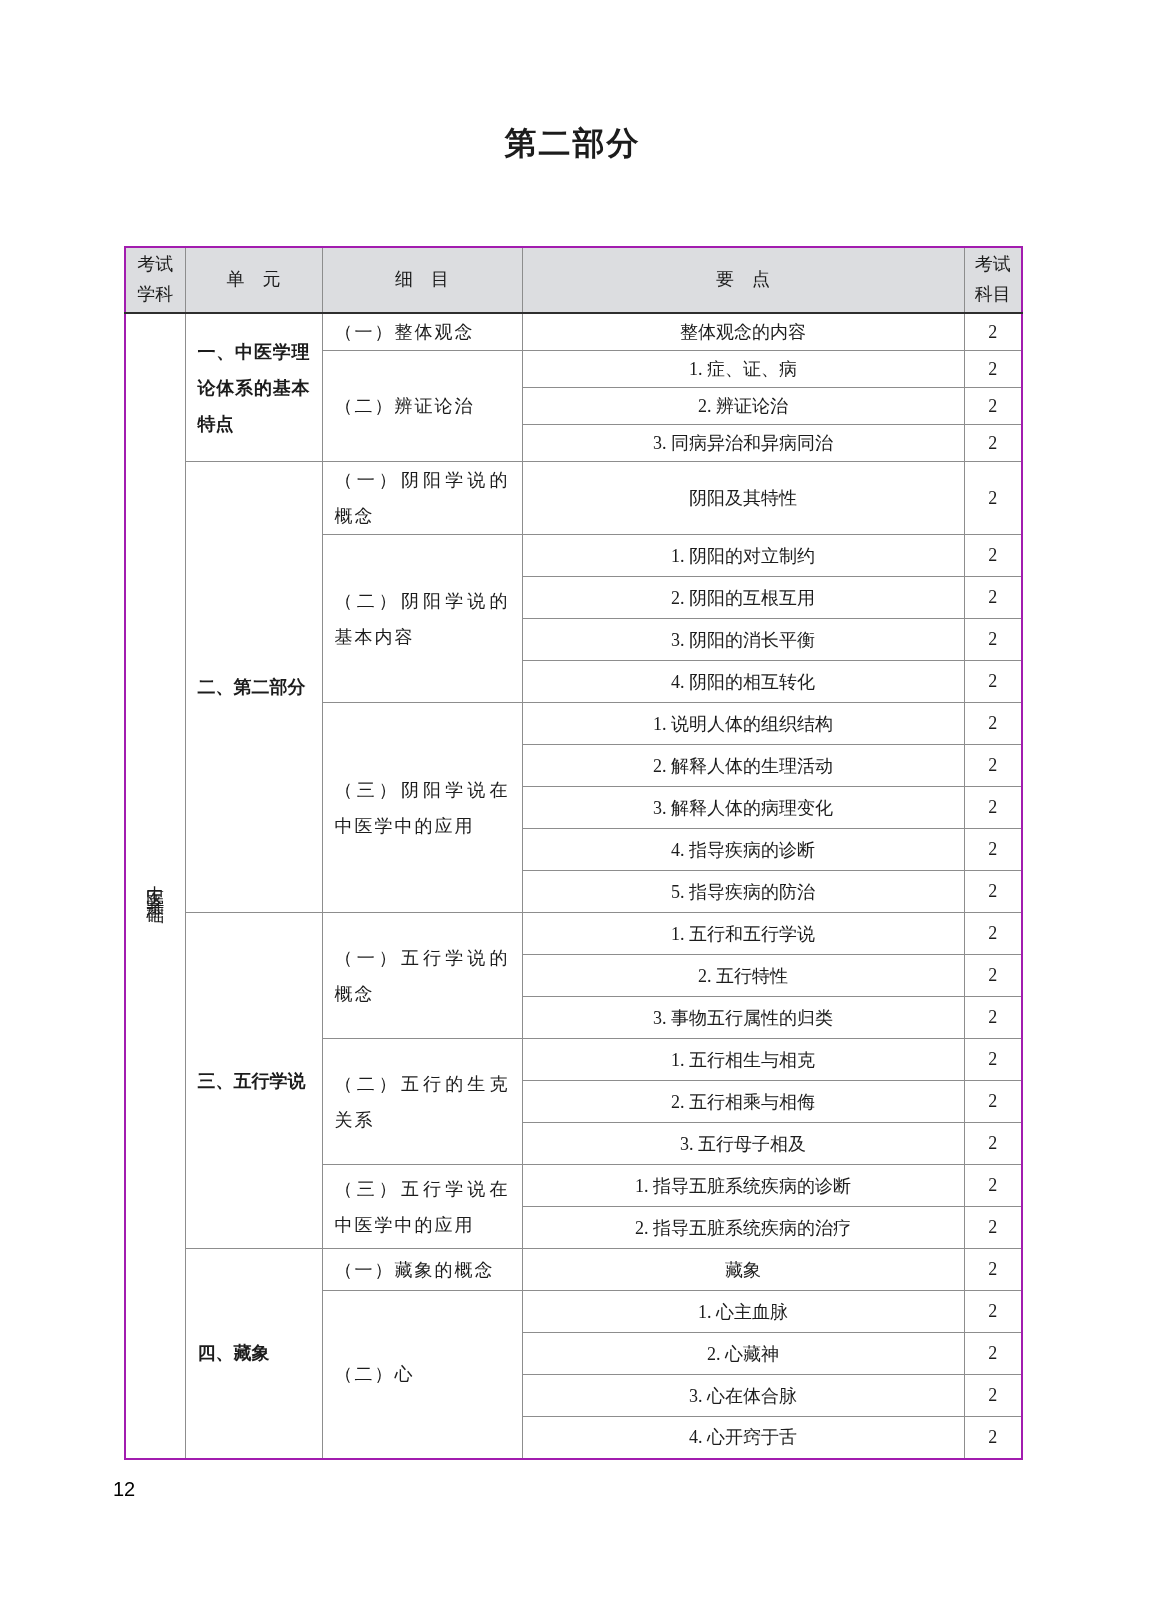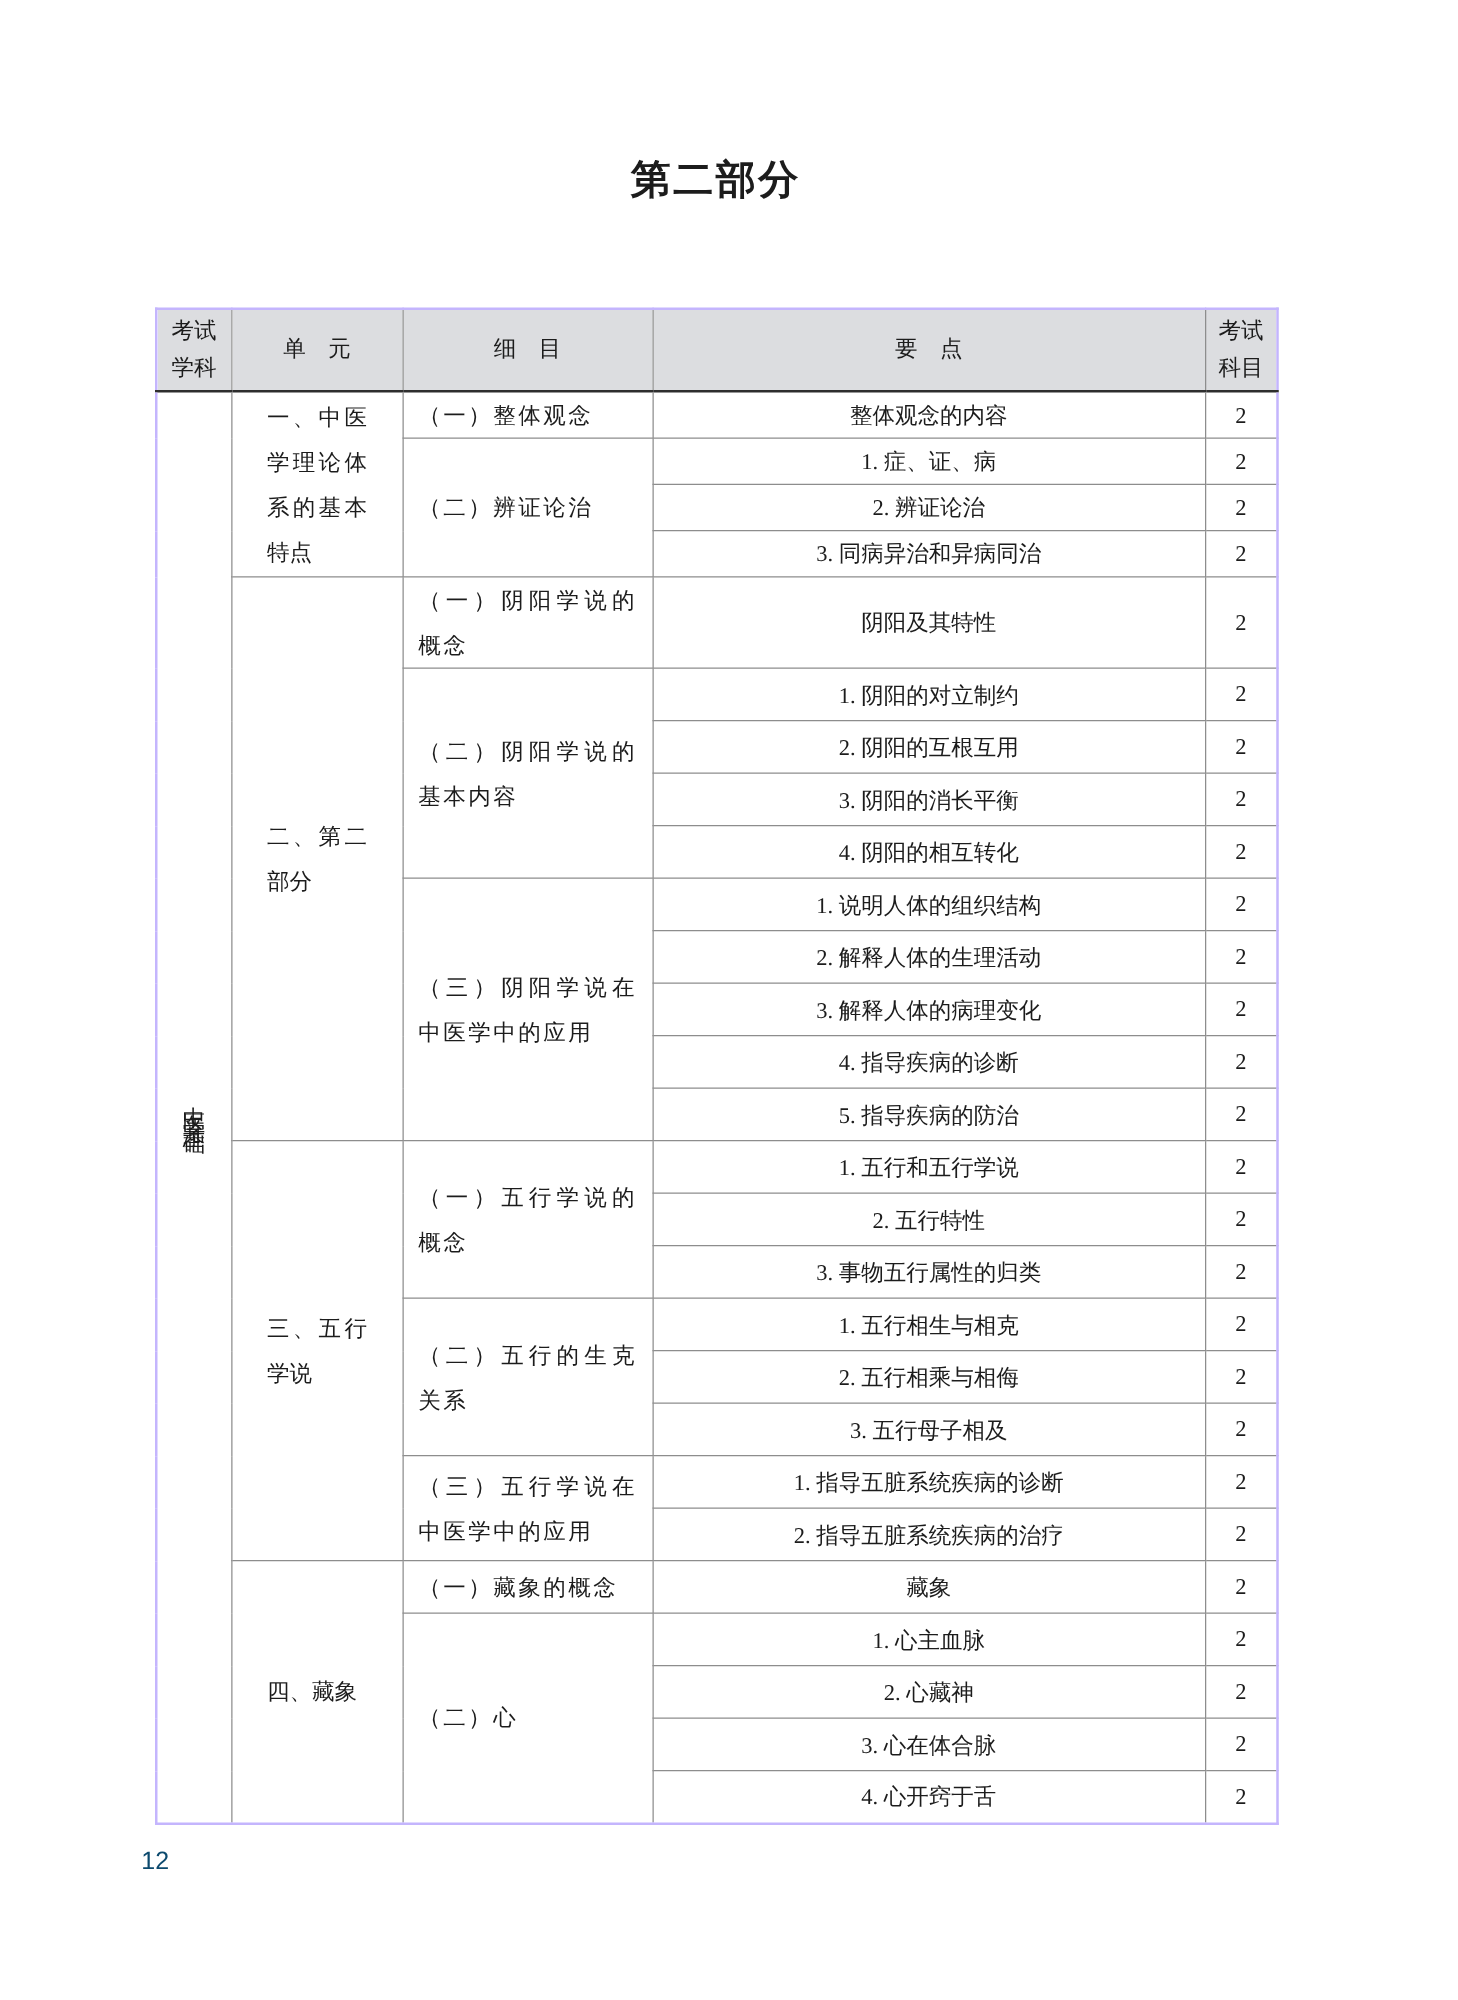--- a/index.html
+++ b/index.html
@@ -19,21 +19,21 @@
     font-family: "Liberation Sans", "DejaVu Sans", sans-serif;
     font-weight: bold; font-size: 32px; letter-spacing: 2px;
     white-space: nowrap;
   }
   table.syllabus {
     position: absolute;
     top: 246px; left: 124px;
     width: 897px;
     border-collapse: collapse;
     table-layout: fixed;
-    border: 2px solid #c4b5fd;
+    border: 2px solid #a21caf;
   }
   th, td {
     border: 1px solid #8d8d8d;
     font-size: 18px;
     font-weight: normal;
     vertical-align: middle;
     padding: 0;
     overflow: hidden;
   }
   thead th {
@@ -49,41 +49,42 @@
   tbody tr:nth-child(5) { height: 68px; }
   td.subject-cell { text-align: center; }
   .subject-text {
     display: inline-block;
     writing-mode: vertical-lr;
     text-orientation: upright;
     letter-spacing: 5px;
     font-size: 18px;
   }
   td.unit-cell {
-    padding: 0 28px;
+    padding: 0 12px;
     text-align: justify;
     line-height: 2.0;
+    font-weight: bold;
   }
   td.detail-cell {
     padding: 0 12px;
     text-align: justify;
     letter-spacing: 2px;
     line-height: 2.0;
   }
   td.point-cell {
     padding: 0 14px;
     text-align: center;
   }
   td.score-cell { text-align: center; }
   .page-number {
     position: absolute;
     left: 113px; top: 1478px;
     font-family: "Liberation Sans", "DejaVu Sans", sans-serif;
     font-size: 20px;
-    color: #0c4a6e;
+    color: #000000;
   }
 </style>
 </head>
 <body>
 
 <div class="page-title">
   <span>第二部分</span>
 </div>
 
 <table class="syllabus">

